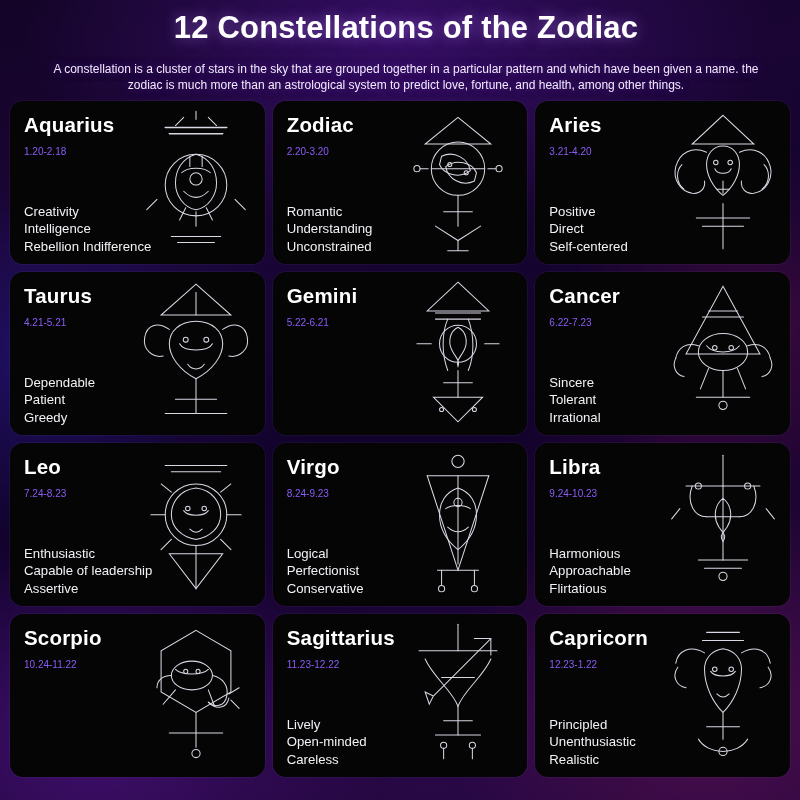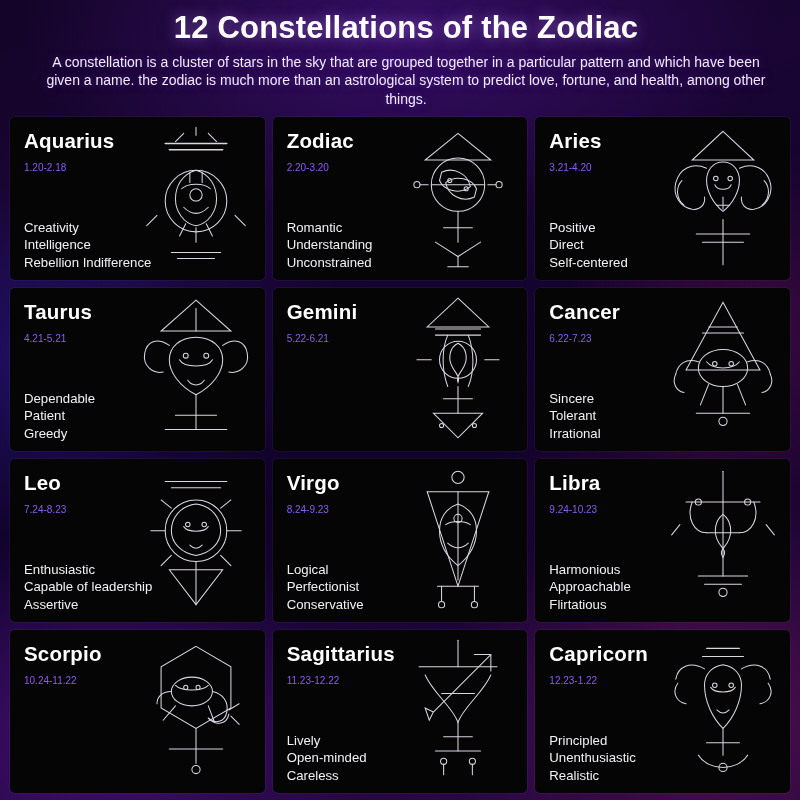--- a/index.html
+++ b/index.html
@@ -47,42 +47,42 @@
   .title {
     font-size: 31px;
     font-weight: bold;
     color: #ffffff;
     letter-spacing: .2px;
     text-shadow: 0 0 14px rgba(190,140,255,.55);
     margin: 4px 0 4px 0;
     line-height: 1.05;
   }
   .subtitle {
-    font-size: 14px;
+    font-size: 12px;
     color: #f2eaff;
     line-height: 1.34;
-    margin: 8px 6px 8px 6px;
+    margin: 16px 6px 8px 6px;
     text-shadow: 0 0 8px rgba(120,60,200,.5);
   }
 
   .grid {
     position: relative;
     z-index: 3;
     display: grid;
     grid-template-columns: repeat(3, 1fr);
     grid-template-rows: repeat(4, 1fr);
     gap: 8px;
     padding: 0 10px 10px 10px;
     height: 686px;
   }
 
   .card {
     position: relative;
     background: #050506;
-    border-radius: 5px;
+    border-radius: 13px;
     overflow: hidden;
     box-shadow: 0 0 0 1px rgba(255,255,255,0.04);
   }
   .card .inner {
     position: relative;
     height: 100%;
     padding: 10px 12px 8px 14px;
     color: #f6f6f8;
   }
   .sign-name {

